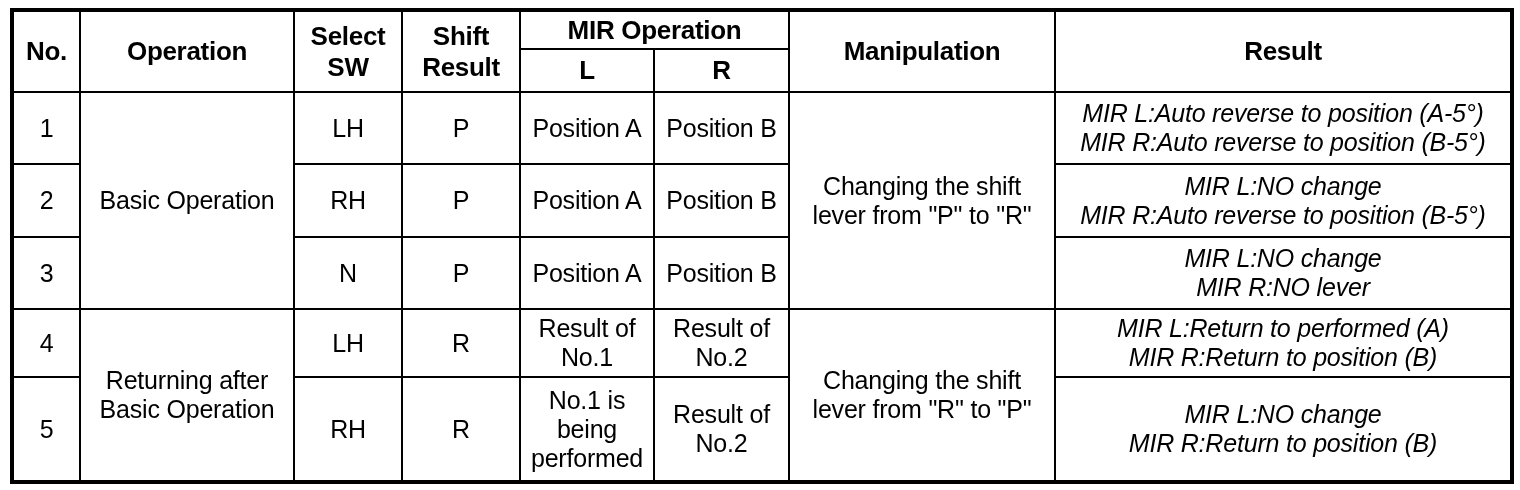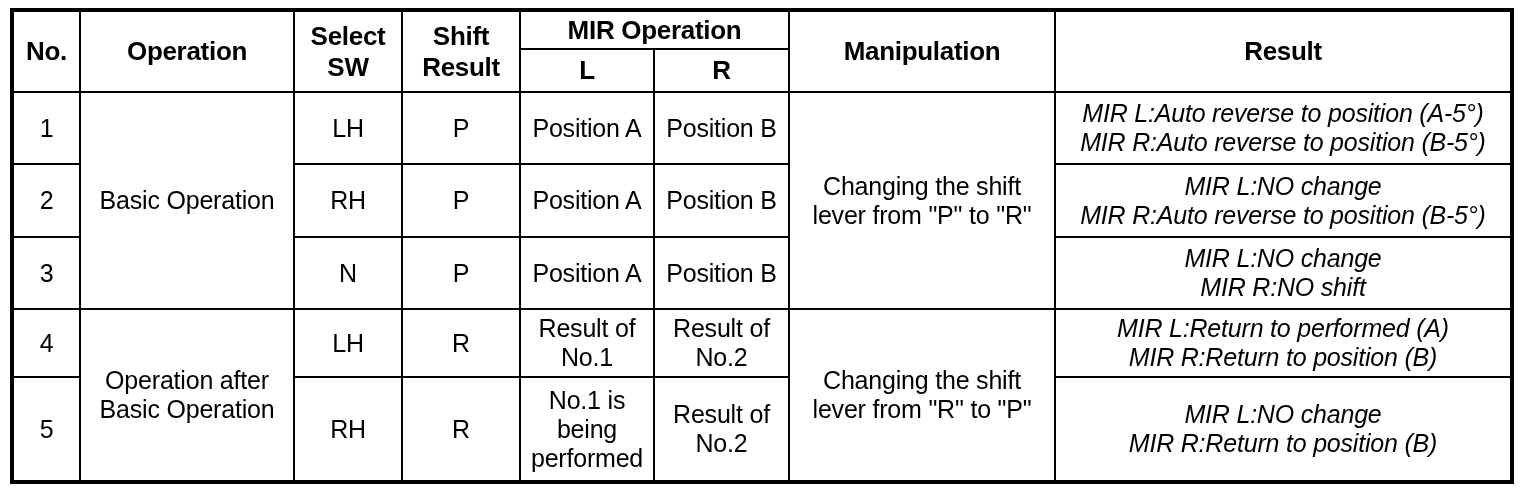--- a/index.html
+++ b/index.html
@@ -165,28 +165,28 @@
     </tr>
 
     <tr class="row-3">
       <td>3</td>
       <td>N</td>
       <td>P</td>
       <td class="nowrap">Position A</td>
       <td class="nowrap">Position B</td>
       <td class="cell-result">
         <span>MIR L:NO change</span><br>
-        <span>MIR R:NO shift</span>
+        <span>MIR R:NO lever</span>
       </td>
     </tr>
 
     <tr class="row-4">
       <td>4</td>
       <td rowspan="2">
-        <span>Operation after</span><br>
+        <span>Returning after</span><br>
         <span>Basic Operation</span>
       </td>
       <td>LH</td>
       <td>R</td>
       <td class="cell-multiline">
         <span>Result of</span><br>
         <span>No.1</span>
       </td>
       <td class="cell-multiline">
         <span>Result of</span><br>

